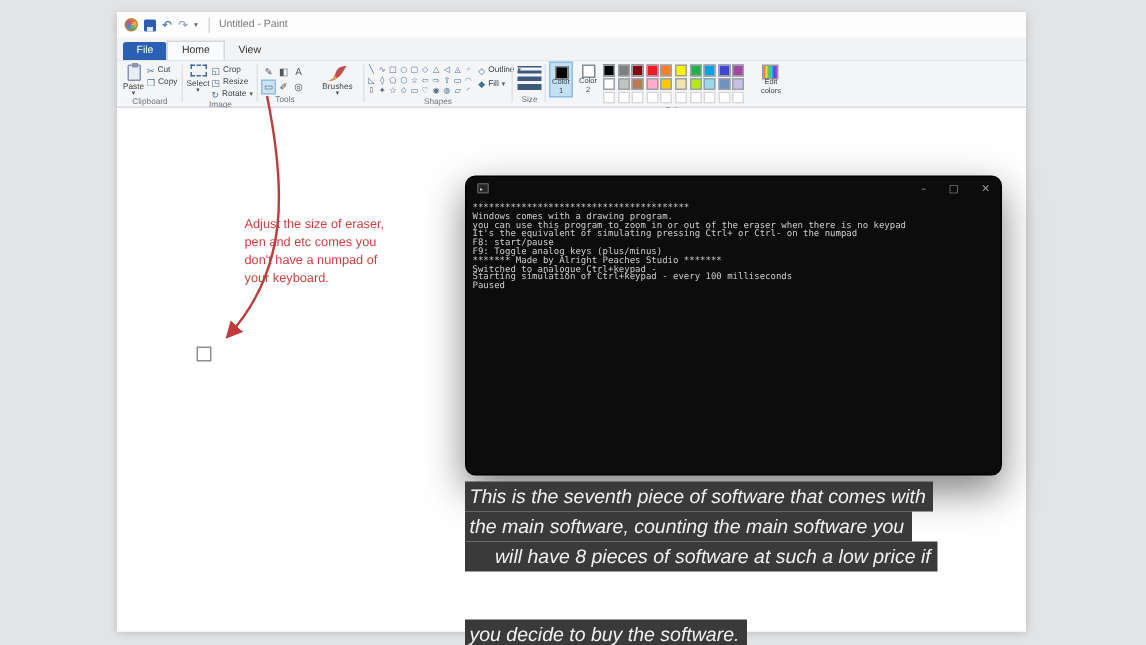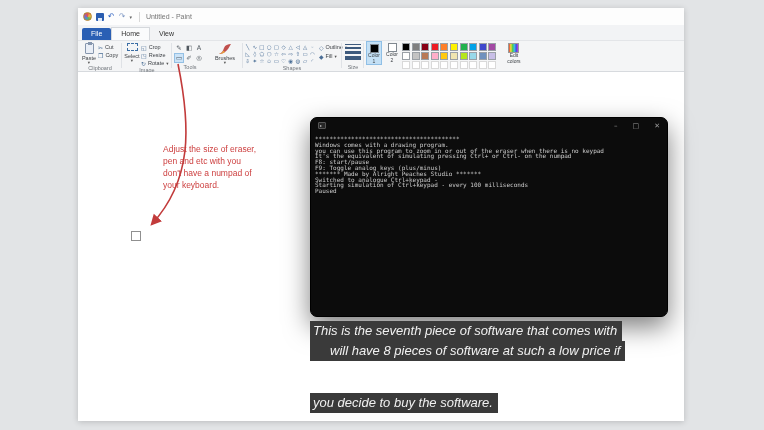--- a/index.html
+++ b/index.html
@@ -311,21 +311,21 @@
         </div>
       </div>
       <div class="group-label">Colors</div>
     </div>
   </div>
 
   <div class="canvas"></div>
 
   <div class="annotation" id="annotation">
       <div class="ann-line" style="color: rgb(205, 64, 64);">Adjust the size of eraser,</div>
-      <div class="ann-line" style="color: rgb(205, 64, 64);">pen and etc with you</div>
+      <div class="ann-line" style="color: rgb(205, 64, 64);">pen and etc comes you</div>
       <div class="ann-line" style="color: rgb(205, 64, 64);">don't have a numpad of</div>
       <div class="ann-line" style="color: rgb(205, 64, 64);">your keyboard.</div>
     </div>
 
   <div class="eraser-square"></div>
 
   <svg class="overlay-svg" width="606" height="413" viewBox="0 0 606 413">
     <defs>
       <marker id="ah" markerWidth="8" markerHeight="8" refX="5.5" refY="3.5" orient="auto">
         <path d="M0,0 L7,3.5 L0,7 Z" fill="#c23b3b"></path>
@@ -355,15 +355,16 @@
       <div class="t-line">F9: Toggle analog keys (plus/minus)</div>
       <div class="t-line">******* Made by Alright Peaches Studio *******</div>
       <div class="t-line">Switched to analogue Ctrl+keypad -</div>
       <div class="t-line">Starting simulation of Ctrl+keypad - every 100 milliseconds</div>
       <div class="t-line">Paused</div>
     </div>
 </div>
 
 <div class="caption" id="caption">
     <div class="cap-line" style="background: rgb(58, 58, 58); color: rgb(241, 241, 241);">This is the seventh piece of software that comes with</div>
+    <div class="cap-line" style="background: rgb(58, 58, 58); color: rgb(241, 241, 241);">the main software, counting the main software you</div>
     <div class="cap-line" style="background: rgb(58, 58, 58); color: rgb(241, 241, 241); padding-left: 20px;">will have 8 pieces of software at such a low price if</div>
     <div class="cap-line" style="background: rgb(58, 58, 58); color: rgb(241, 241, 241); margin-top: 32px;">you decide to buy the software.</div>
   </div>
 
 </body></html>

